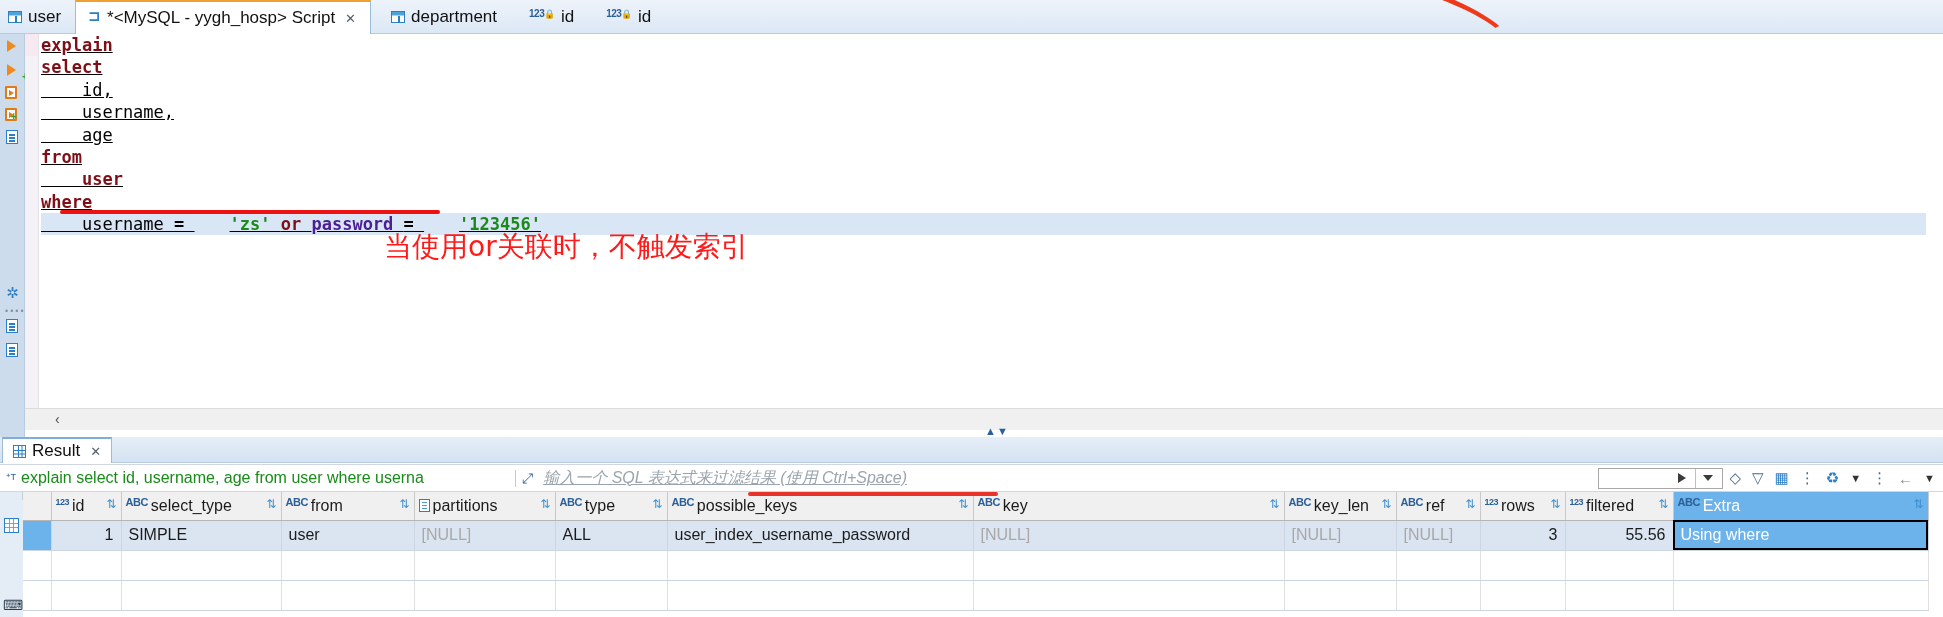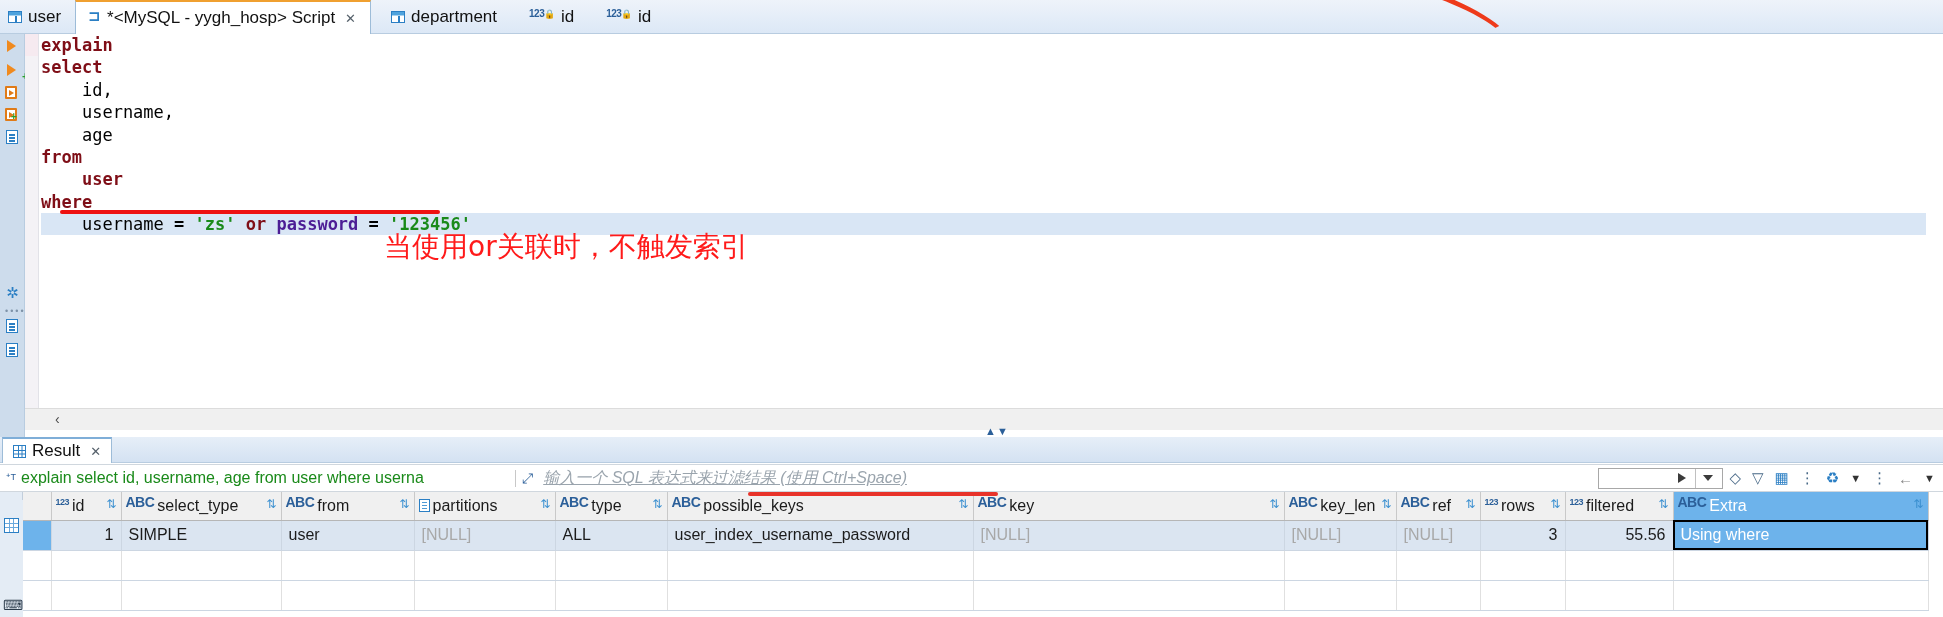--- a/index.html
+++ b/index.html
@@ -197,24 +197,24 @@
   .code {
     position: absolute;
     left: 16px; top: 0;
     font-family: "DejaVu Sans Mono", monospace;
     font-size: 17px;
     line-height: 22.4px;
     white-space: pre;
     color: #000;
     font-weight: bold;
   }
-  .code .line { height: 22.4px; }
+  .code .line { height: 22.4px; text-decoration: underline; }
   .kw { color: #7f0e17; }
   .kw2 { color: #4c1d95; }
-  .str { color: #1a8a1a; }
+  .str { color: #1a8a1a; margin-left: 35px; }
   .op { color: #000; }
   .plain { color: #000; font-weight: normal; }
   .cursor-line {
     position: absolute;
     left: 16px;
     top: 179px;
     width: 1885px;
     height: 22px;
     background: #d9e6f5;
   }
@@ -481,21 +481,21 @@
   td.selcell {
     background: #6db3eb !important;
     color: #ffffff;
     outline: 2px solid #000;
     outline-offset: -2px;
   }
   .rowhdr-cell {
     width: 23px;
   }
   .abc-ico {
-    font-size: 14px;
+    font-size: 11px;
     color: #2b5f99;
     font-weight: bold;
     letter-spacing: -0.5px;
     position: relative;
     top: -4px;
   }
   .num-ico {
     font-size: 9px;
     color: #2b5f99;
     font-weight: bold;

